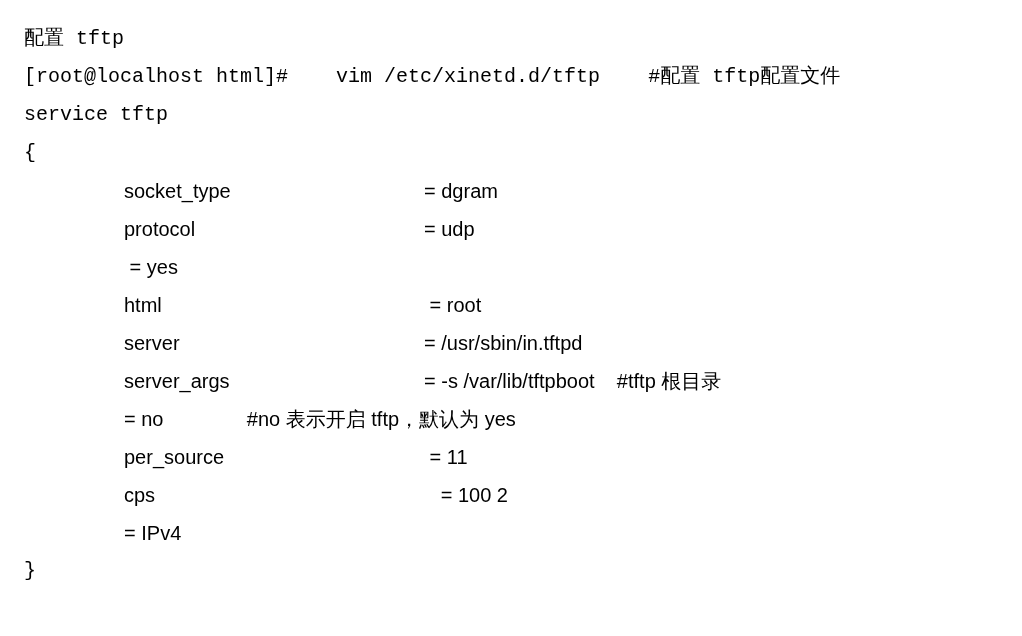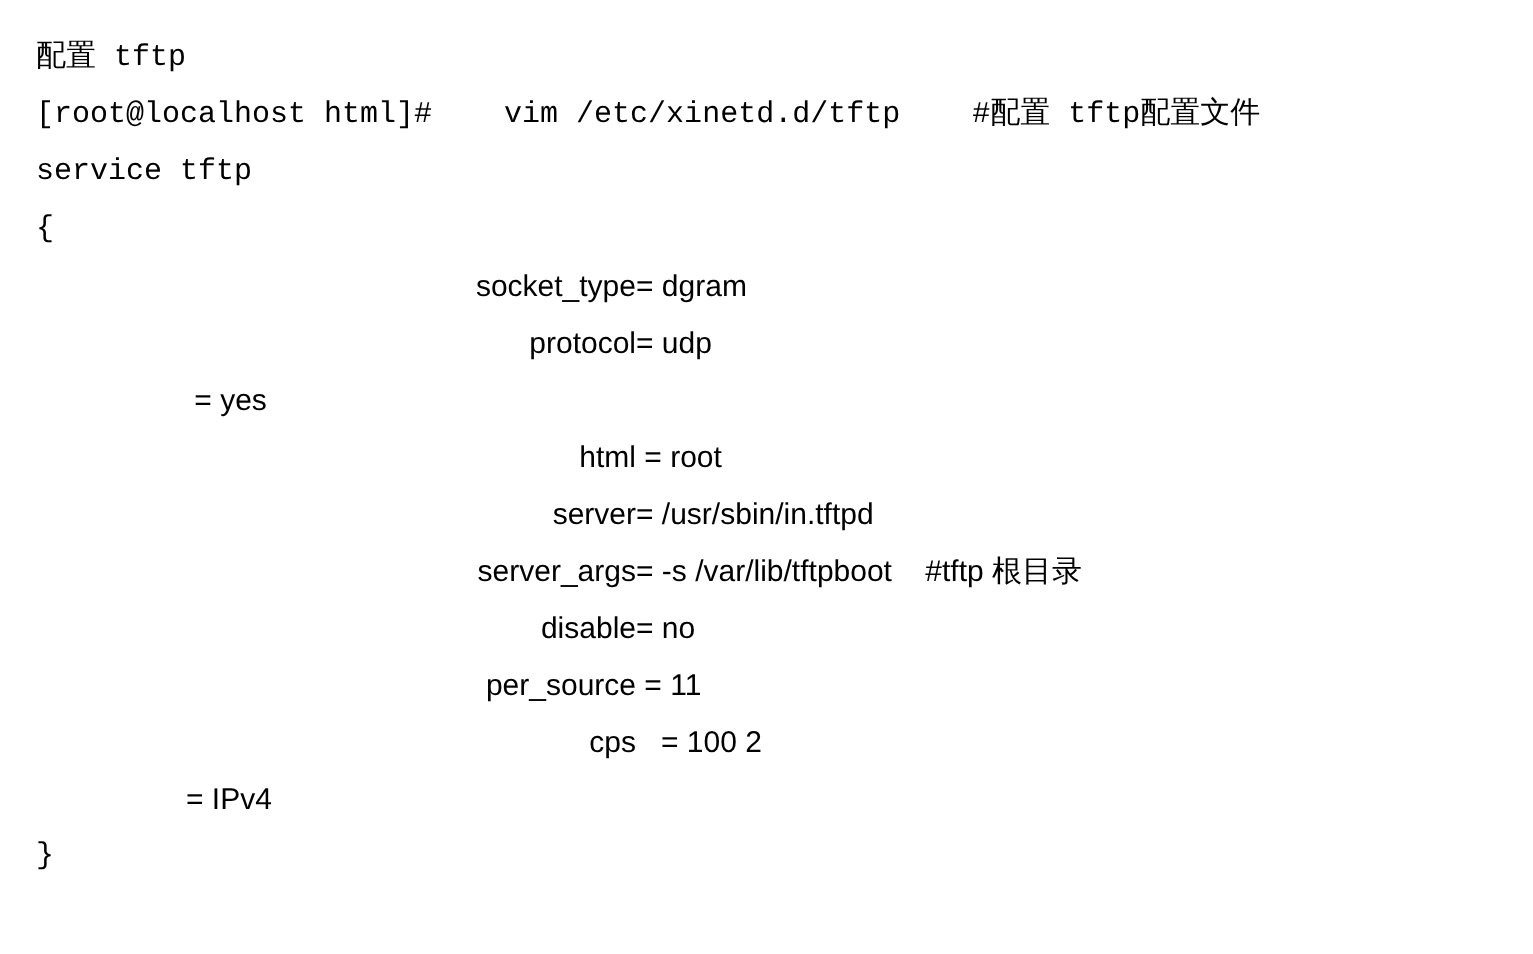--- a/index.html
+++ b/index.html
@@ -19,37 +19,36 @@
     }
     .indent {
       padding-left: 100px;
     }
     .row {
       display: flex;
       white-space: pre;
     }
     .key {
       min-width: 300px;
-      text-align: right;
     }
   </style>
 </head>
 <body>
 
 <div class="line">配置 tftp</div>
 <div class="line"><span>[root@localhost html]#</span>    <span>vim /etc/xinetd.d/tftp</span>    <span>#配置 tftp配置文件</span></div>
 <div class="line">service tftp</div>
 <div class="line">{</div>
 
 <div class="indent">
   <div class="row"><span class="key">socket_type</span><span>= dgram</span><span></span></div>
   <div class="row"><span class="key">protocol</span><span>= udp</span><span></span></div>
   <div class="row"><span> = yes</span><span></span></div>
   <div class="row"><span class="key">html</span><span> = root</span><span></span></div>
   <div class="row"><span class="key">server</span><span>= /usr/sbin/in.tftpd</span><span></span></div>
   <div class="row"><span class="key">server_args</span><span>= -s /var/lib/tftpboot</span><span>    #tftp 根目录</span></div>
-  <div class="row"><span class="key">disable</span><span>= no</span></div>
+  <div class="row"><span>= no</span><span>               #no 表示开启 tftp，默认为 yes</span></div>
   <div class="row"><span class="key">per_source</span><span> = 11</span><span></span></div>
   <div class="row"><span class="key">cps</span><span>   = 100 2</span><span></span></div>
   <div class="row"><span>= IPv4</span><span></span></div>
 </div>
 
 <div class="line">}</div>
 
 </body></html>

